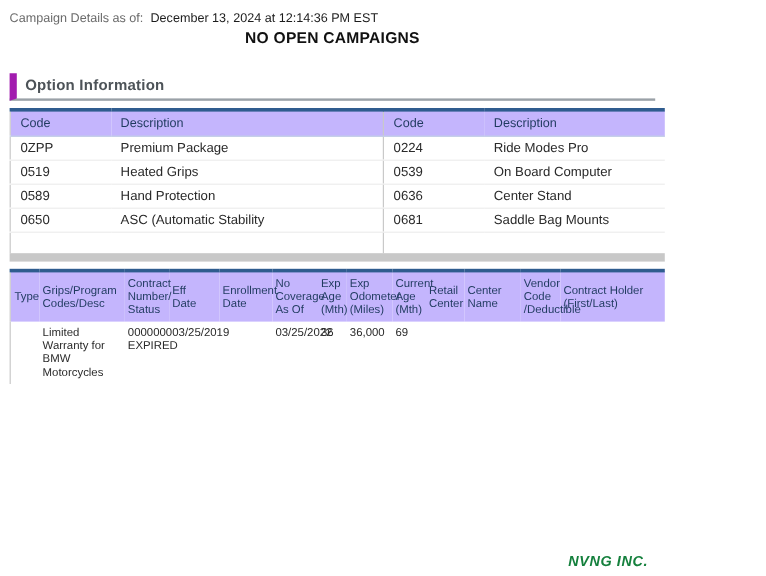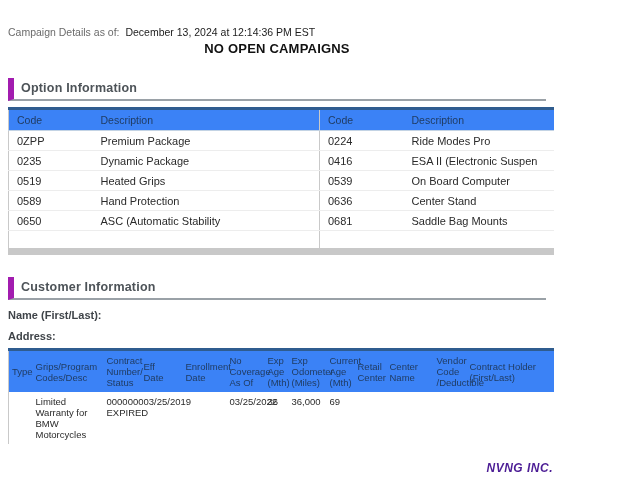--- a/index.html
+++ b/index.html
@@ -4,21 +4,21 @@
 <style>
   html,body{margin:0;padding:0;background:#ffffff;}
   .page{
     position:relative;
     width:554px;height:480px;
     background:#ffffff;
     font-family:"Liberation Sans", sans-serif;
     color:#222;
     overflow:hidden;
     box-sizing:border-box;
-    padding:25px 8px 0 8px;
+    padding:8px 8px 0 8px;
   }
   
   .camp-line{font-size:10.5px;line-height:14px;}
   .camp-label{color:#6b6b6b;}
   .camp-date{color:#1c1c1c;margin-left:3px;}
   .camp-status{font-size:13px;font-weight:bold;color:#111;margin-top:2px;letter-spacing:.2px;text-align:center;}
 
   
   .section{margin-top:0;}
   .sec-head{
@@ -26,21 +26,21 @@
     font-size:12.5px;font-weight:bold;color:#4d5358;
     border-left:6px solid #a21caf;
     border-bottom:2px solid #9aa1a7;
     padding:3px 0 4px 7px;
     letter-spacing:.2px;
   }
   .tbl-wrap{margin-top:6px;}
   table{border-collapse:collapse;width:622px;table-layout:fixed;}
   .blue-top{border-top:3px solid #2f5c8f;}
   th{
-    background:#3b82f6;color:#1f3a5f;font-weight:normal;
+    background:#c4b5fd;color:#1f3a5f;font-weight:normal;
     text-align:left;vertical-align:middle;
   }
   td{color:#2a2a2a;vertical-align:middle;}
   .gray-strip{width:622px;height:7px;background:#c8c8c8;}
 
   
   .opt-table{border-left:1px solid #c9c9c9;border-right:1px solid #c9c9c9;font-size:11px;}
   .opt-table th{font-size:10.5px;padding:4px 8px 4px 8px;border-bottom:1px solid #c3d3e4;}
   .opt-table td{padding:4px 8px 3px 8px;border-bottom:1px solid #ededed;}
   .opt-divider{border-left:1px solid #c9c9c9;}
@@ -51,23 +51,23 @@
 
   
   .war-table{border-left:1px solid #c9c9c9;border-right:1px solid #c9c9c9;font-size:9.5px;}
   .war-table th{font-size:9.5px;padding:4px 3px;line-height:11px;}
   .war-table td{padding:4px 3px;line-height:11px;}
   .pre{white-space:pre-line;}
   .v-top{vertical-align:top;}
 
   
   .watermark{
-    position:absolute;right:1px;bottom:5px;
+    position:absolute;right:14px;bottom:5px;
     font-size:12px;font-weight:bold;font-style:italic;
-    color:#4c1d95;letter-spacing:.5px;
+    color:#15803d;letter-spacing:.5px;
   }
 </style>
 </head>
 <body>
 
 <div class="page">
 
   <div class="camp-line">
     <span class="camp-label">Campaign Details as of:</span>
     <span class="camp-date">December 13, 2024 at 12:14:36 PM EST</span>
@@ -93,26 +93,20 @@
           </tr>
         </thead>
         <tbody>
           <tr>
             <td>0ZPP</td>
             <td>Premium Package</td>
             <td class="opt-divider">0224</td>
             <td>Ride Modes Pro</td>
           </tr>
           <tr>
-            <td>0235</td>
-            <td>Dynamic Package</td>
-            <td class="opt-divider">0416</td>
-            <td>ESA II (Electronic Suspen</td>
-          </tr>
-          <tr>
             <td>0519</td>
             <td>Heated Grips</td>
             <td class="opt-divider">0539</td>
             <td>On Board Computer</td>
           </tr>
           <tr>
             <td>0589</td>
             <td>Hand Protection</td>
             <td class="opt-divider">0636</td>
             <td>Center Stand</td>
@@ -128,25 +122,20 @@
               <td></td>
             <td class="opt-divider"></td>
               <td></td>
           </tr>
         </tbody>
       </table>
       <div class="gray-strip"></div>
     </div>
   </div>
 
-  <div class="section">
-    <div class="sec-head">Customer Information</div>
-    <div class="cust-label">Name (First/Last):</div>
-    <div class="cust-label">Address:</div>
-  </div>
 
   <div class="section">
     <div class="tbl-wrap">
       <table class="war-table blue-top">
         <colgroup>
           <col style="width:24px">
             <col style="width:71px">
             <col style="width:37px">
           <col style="width:42px">
             <col style="width:44px">

